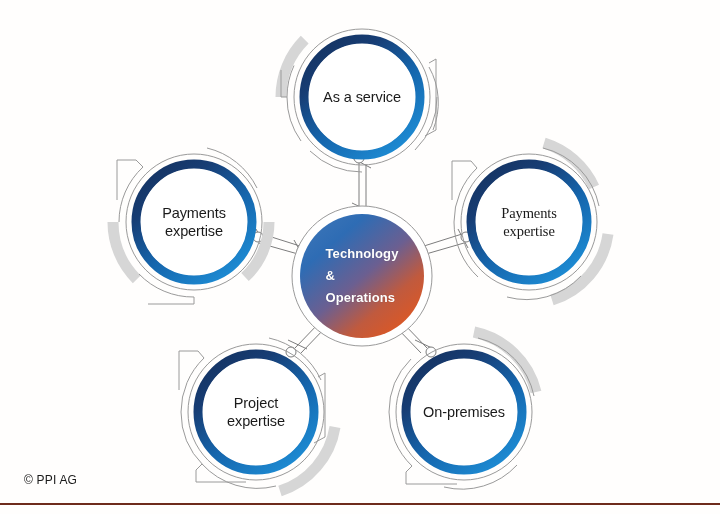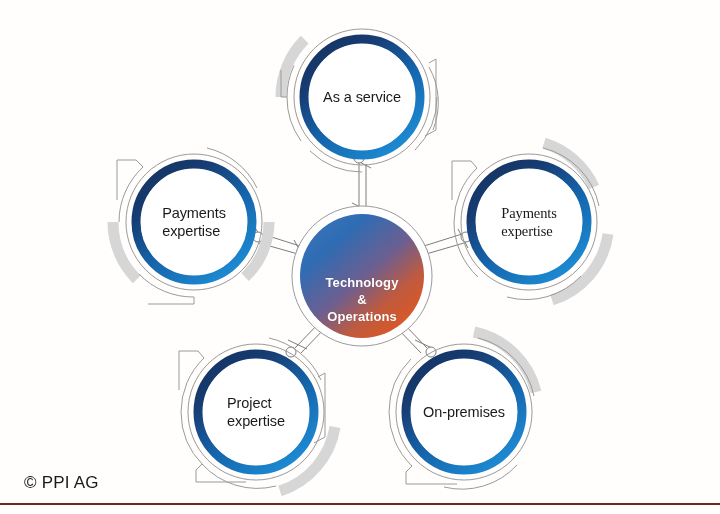--- a/index.html
+++ b/index.html
@@ -17,51 +17,49 @@
   }
   #diagram-canvas {
     position: absolute;
     left: 0;
     top: 0;
     width: 720px;
     height: 514px;
   }
   .node-label {
     position: absolute;
-    text-align: left;
+    text-align: center;
     color: #1a1a1a;
     font-family: "Liberation Sans", sans-serif;
     font-size: 14.5px;
     line-height: 18px;
     letter-spacing: -0.1px;
     white-space: pre-line;
     transform: translate(-50%, -50%);
     pointer-events: none;
   }
   .center-label {
     position: absolute;
-    text-align: center;
     color: #ffffff;
     font-family: "Liberation Sans", sans-serif;
     font-size: 13px;
     font-weight: bold;
-    line-height: 17px;
+    line-height: 22px;
     letter-spacing: 0.1px;
     white-space: pre-line;
     transform: translate(-50%, -50%);
     pointer-events: none;
     text-shadow: 0 0 1px rgba(0,0,0,0.25);
-    margin-top: 23px;
   }
   #copyright-text {
     position: absolute;
     left: 24px;
     top: 473px;
     font-family: "Liberation Sans", sans-serif;
-    font-size: 17px;
+    font-size: 12px;
     color: #1a1a1a;
     letter-spacing: 0.2px;
   }
   #bottom-rule {
     position: absolute;
     left: 0;
     top: 503px;
     width: 720px;
     height: 2px;
     background: #6e2b1c;

